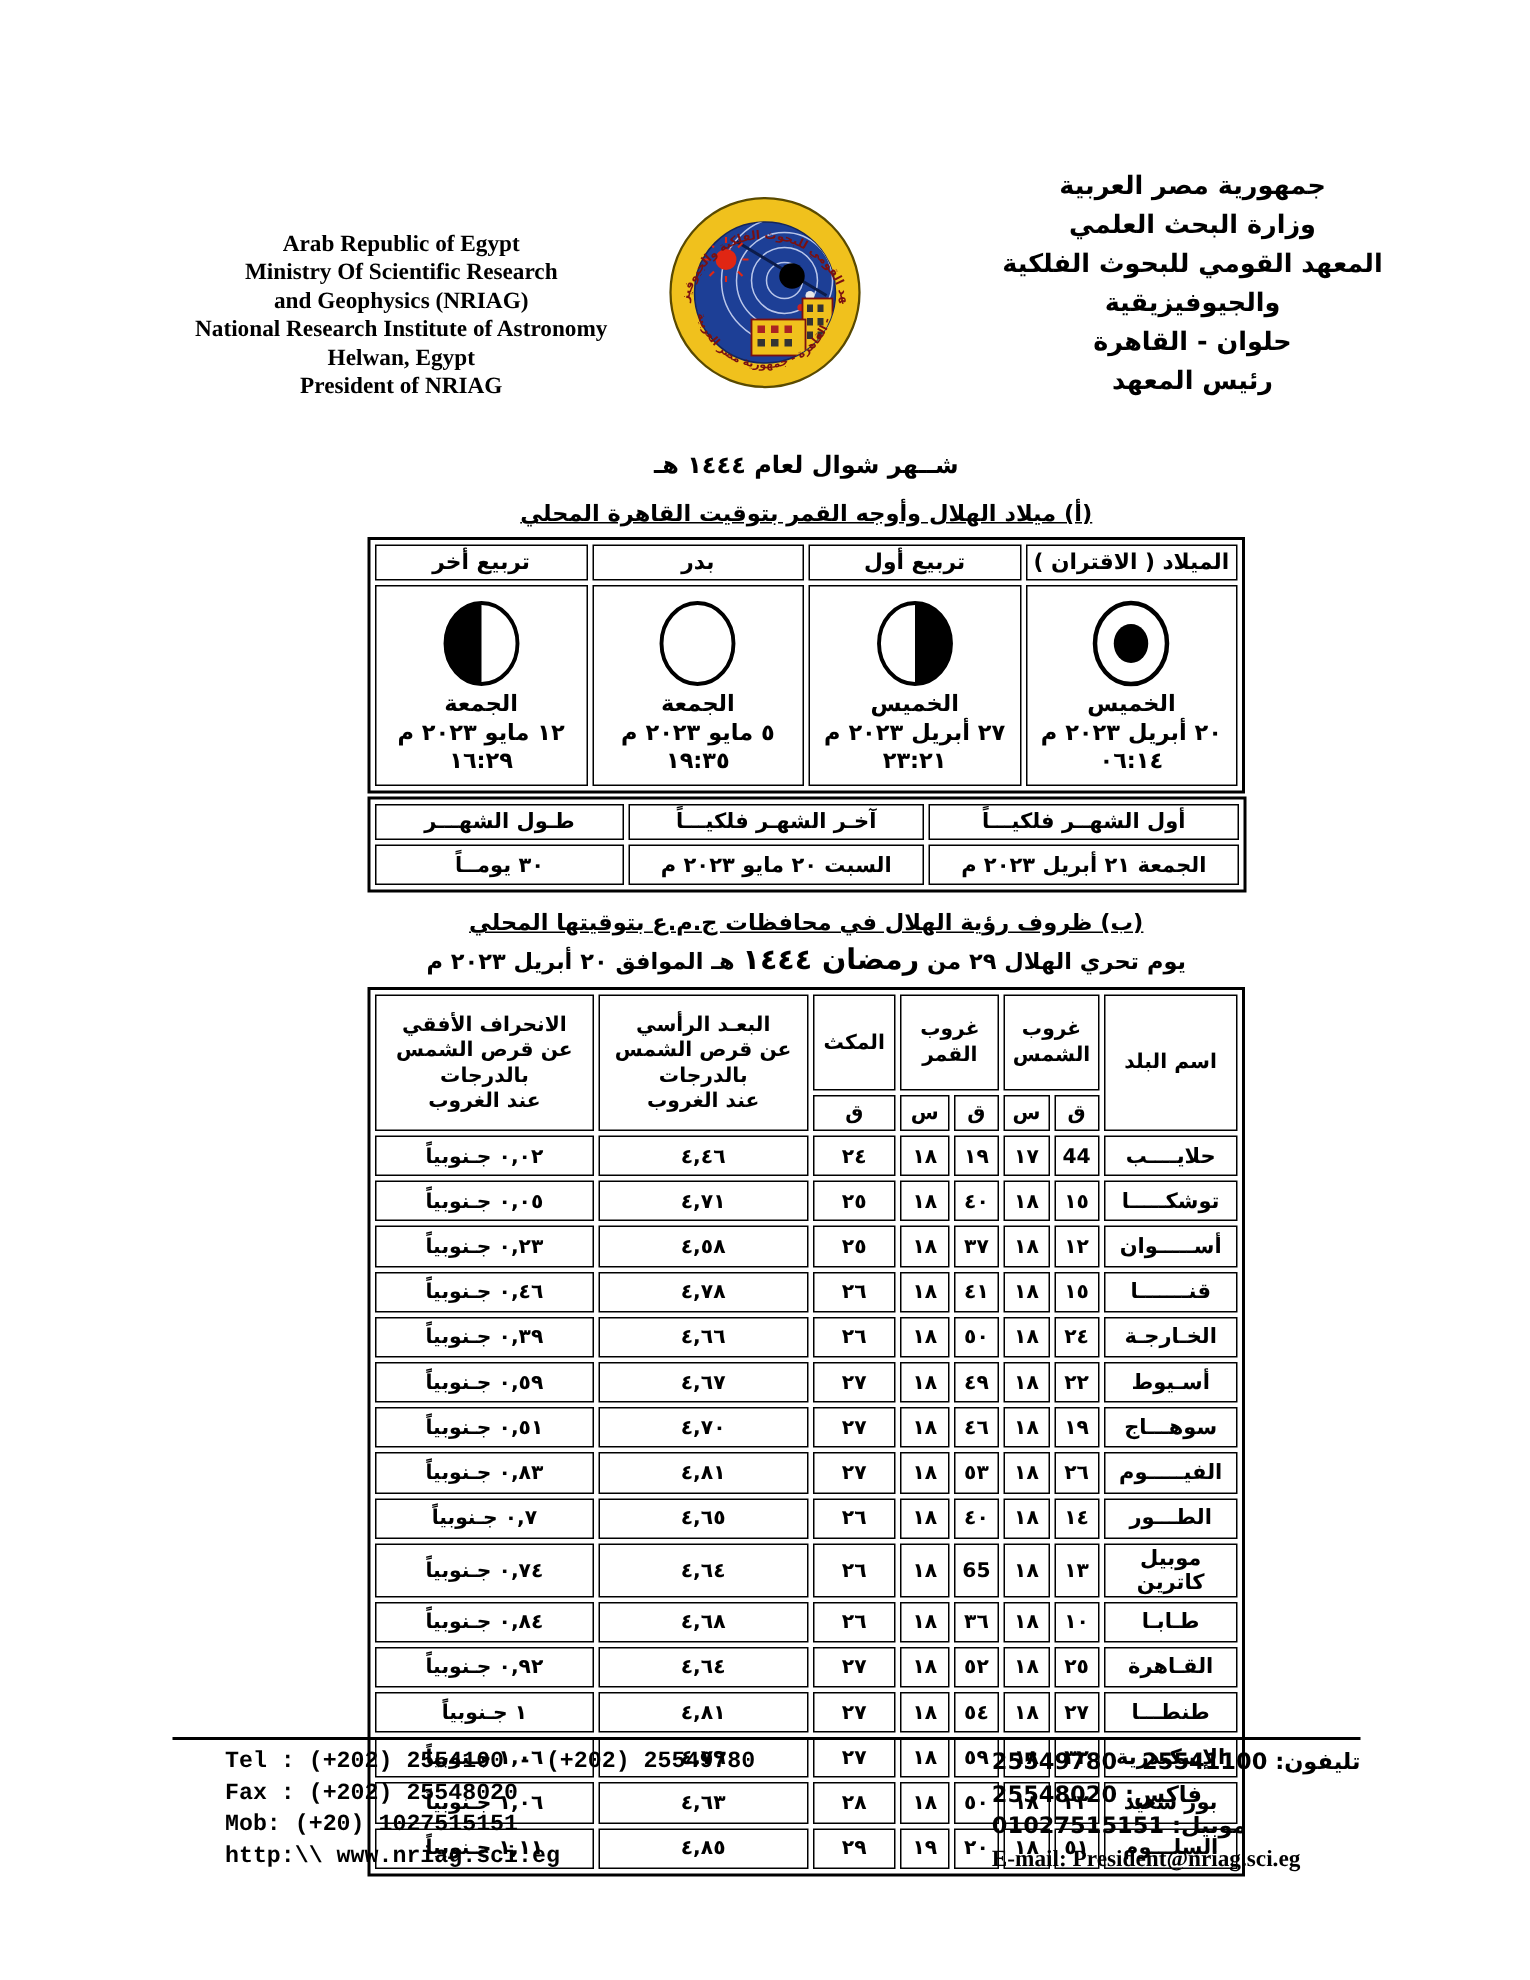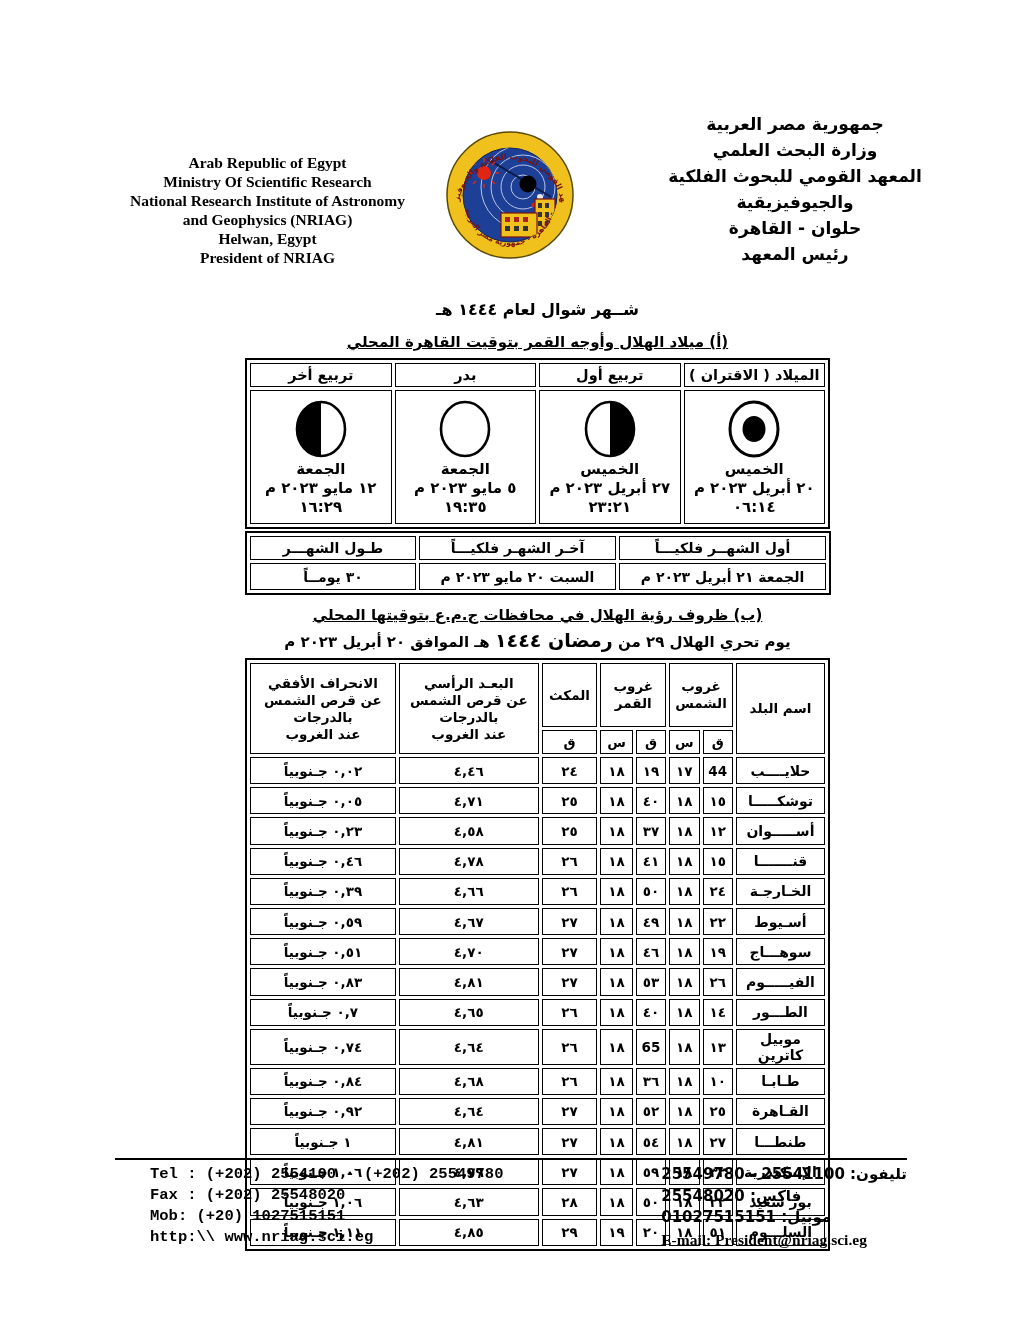--- a/index.html
+++ b/index.html
@@ -62,22 +62,22 @@
 </style>
 </head>
 <body>
 
 <div class="page">
 
   <div class="header">
     <div class="header-en">
       <div>Arab Republic of Egypt</div>
       <div>Ministry Of Scientific Research</div>
+      <div>and Geophysics (NRIAG)</div>
       <div>National Research Institute of Astronomy</div>
-      <div>and Geophysics (NRIAG)</div>
       <div>Helwan, Egypt</div>
       <div>President of NRIAG</div>
     </div>
 
     <div class="logo-box">
       <svg width="135" height="132" viewBox="0 0 135 132">
         <defs>
           <clipPath id="innerClip">
               <circle cx="67" cy="64" r="47"></circle>
             </clipPath>

